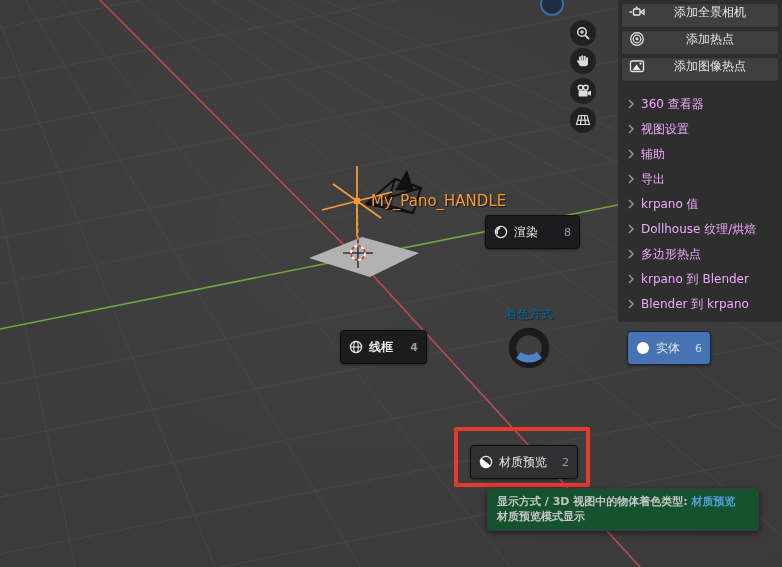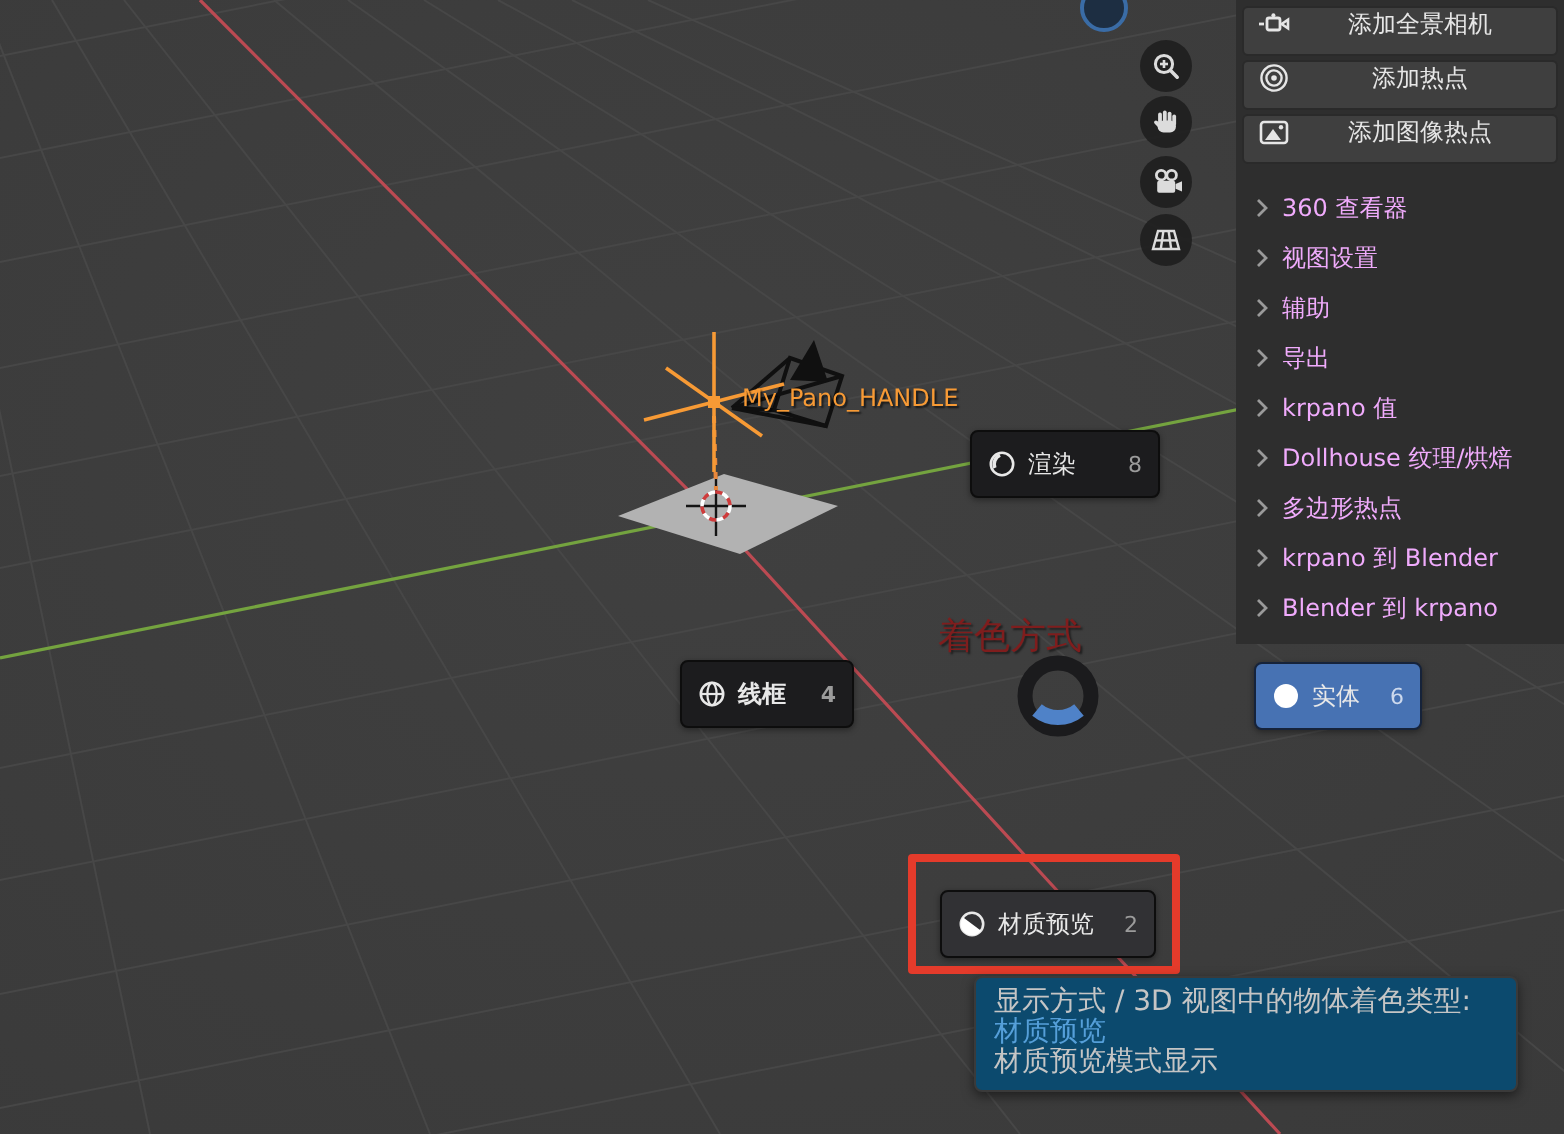--- a/index.html
+++ b/index.html
@@ -12,21 +12,21 @@
   }
   .abs { position:absolute; }
   svg { display:block; }
 
   
   #scene-svg { position:absolute; left:0; top:0; z-index:1; }
 
   
   #object-label {
     left:371px; top:192px; z-index:2;
-    font-size:12px; color:#f79a35; white-space:nowrap;
+    font-size:15px; color:#f79a35; white-space:nowrap;
     text-shadow:1px 1px 1px rgba(0,0,0,.65);
   }
 
   
   #nav-gizmo { left:538px; top:-10px; z-index:3; }
 
   
   .vp-tool {
     left:570px; width:26px; height:26px; border-radius:50%;
     background:rgba(30,30,30,.88); z-index:3;
@@ -65,37 +65,38 @@
     box-shadow:0 1px 3px rgba(0,0,0,.4);
   }
   .pie-btn .pie-key { margin-left:auto; font-size:11px; color:#9b9b9b; }
   #pie-render  { left:485px; top:215px; width:95px;  height:28px; }
   #pie-wire    { left:340px; top:330px; width:87px;  height:28px;font-weight:bold; }
   #pie-solid   { left:627px; top:331px; width:84px;  height:27px;
                  background:#4772b3; border-color:#16233a; }
   #pie-solid .pie-key { color:#cdd9ed; }
   #pie-matprev { left:470px; top:445px; width:108px; height:27px; background:#313134; }
   #pie-title {
-    left:469px; top:306px; width:120px; text-align:left; z-index:5;
-    font-size:18px; color:#7f1d1d; text-shadow:1px 1px 1px rgba(0,0,0,.5);
+    left:469px; top:306px; width:120px; text-align:center; z-index:5;
+    font-size:12px; color:#0369a1; text-shadow:1px 1px 1px rgba(0,0,0,.5);
   }
   #pie-center { left:505px; top:324px; z-index:5; }
 
   
   #red-box {
     left:454px; top:427px; width:136px; height:60px;
     border:4px solid #e43b2b; z-index:6; border-radius:2px;
   }
 
   
   #tooltip {
     left:487px; top:488px; width:272px; z-index:7;
-    background:#0c4a6e; border:1px solid #3a3a3a; border-radius:4px;
-    padding:5px 9px 6px 9px; font-size:14px; line-height:15px; color:#c5c5c5;
+    background:#14532d; border:1px solid #3a3a3a; border-radius:4px;
+    padding:5px 9px 6px 9px; font-size:11px; line-height:15px; color:#c5c5c5;
     box-shadow:0 2px 6px rgba(0,0,0,.5);
+    font-weight:bold;
   }
   #tooltip .hl { color:#559fd9; }
 </style>
 </head>
 <body>
 
 <svg id="scene-svg" width="782" height="567" viewBox="0 0 782 567">
 
   <g stroke="#474747" stroke-width="1">
     <line x1="0" y1="28" x2="782" y2="-128"></line>

